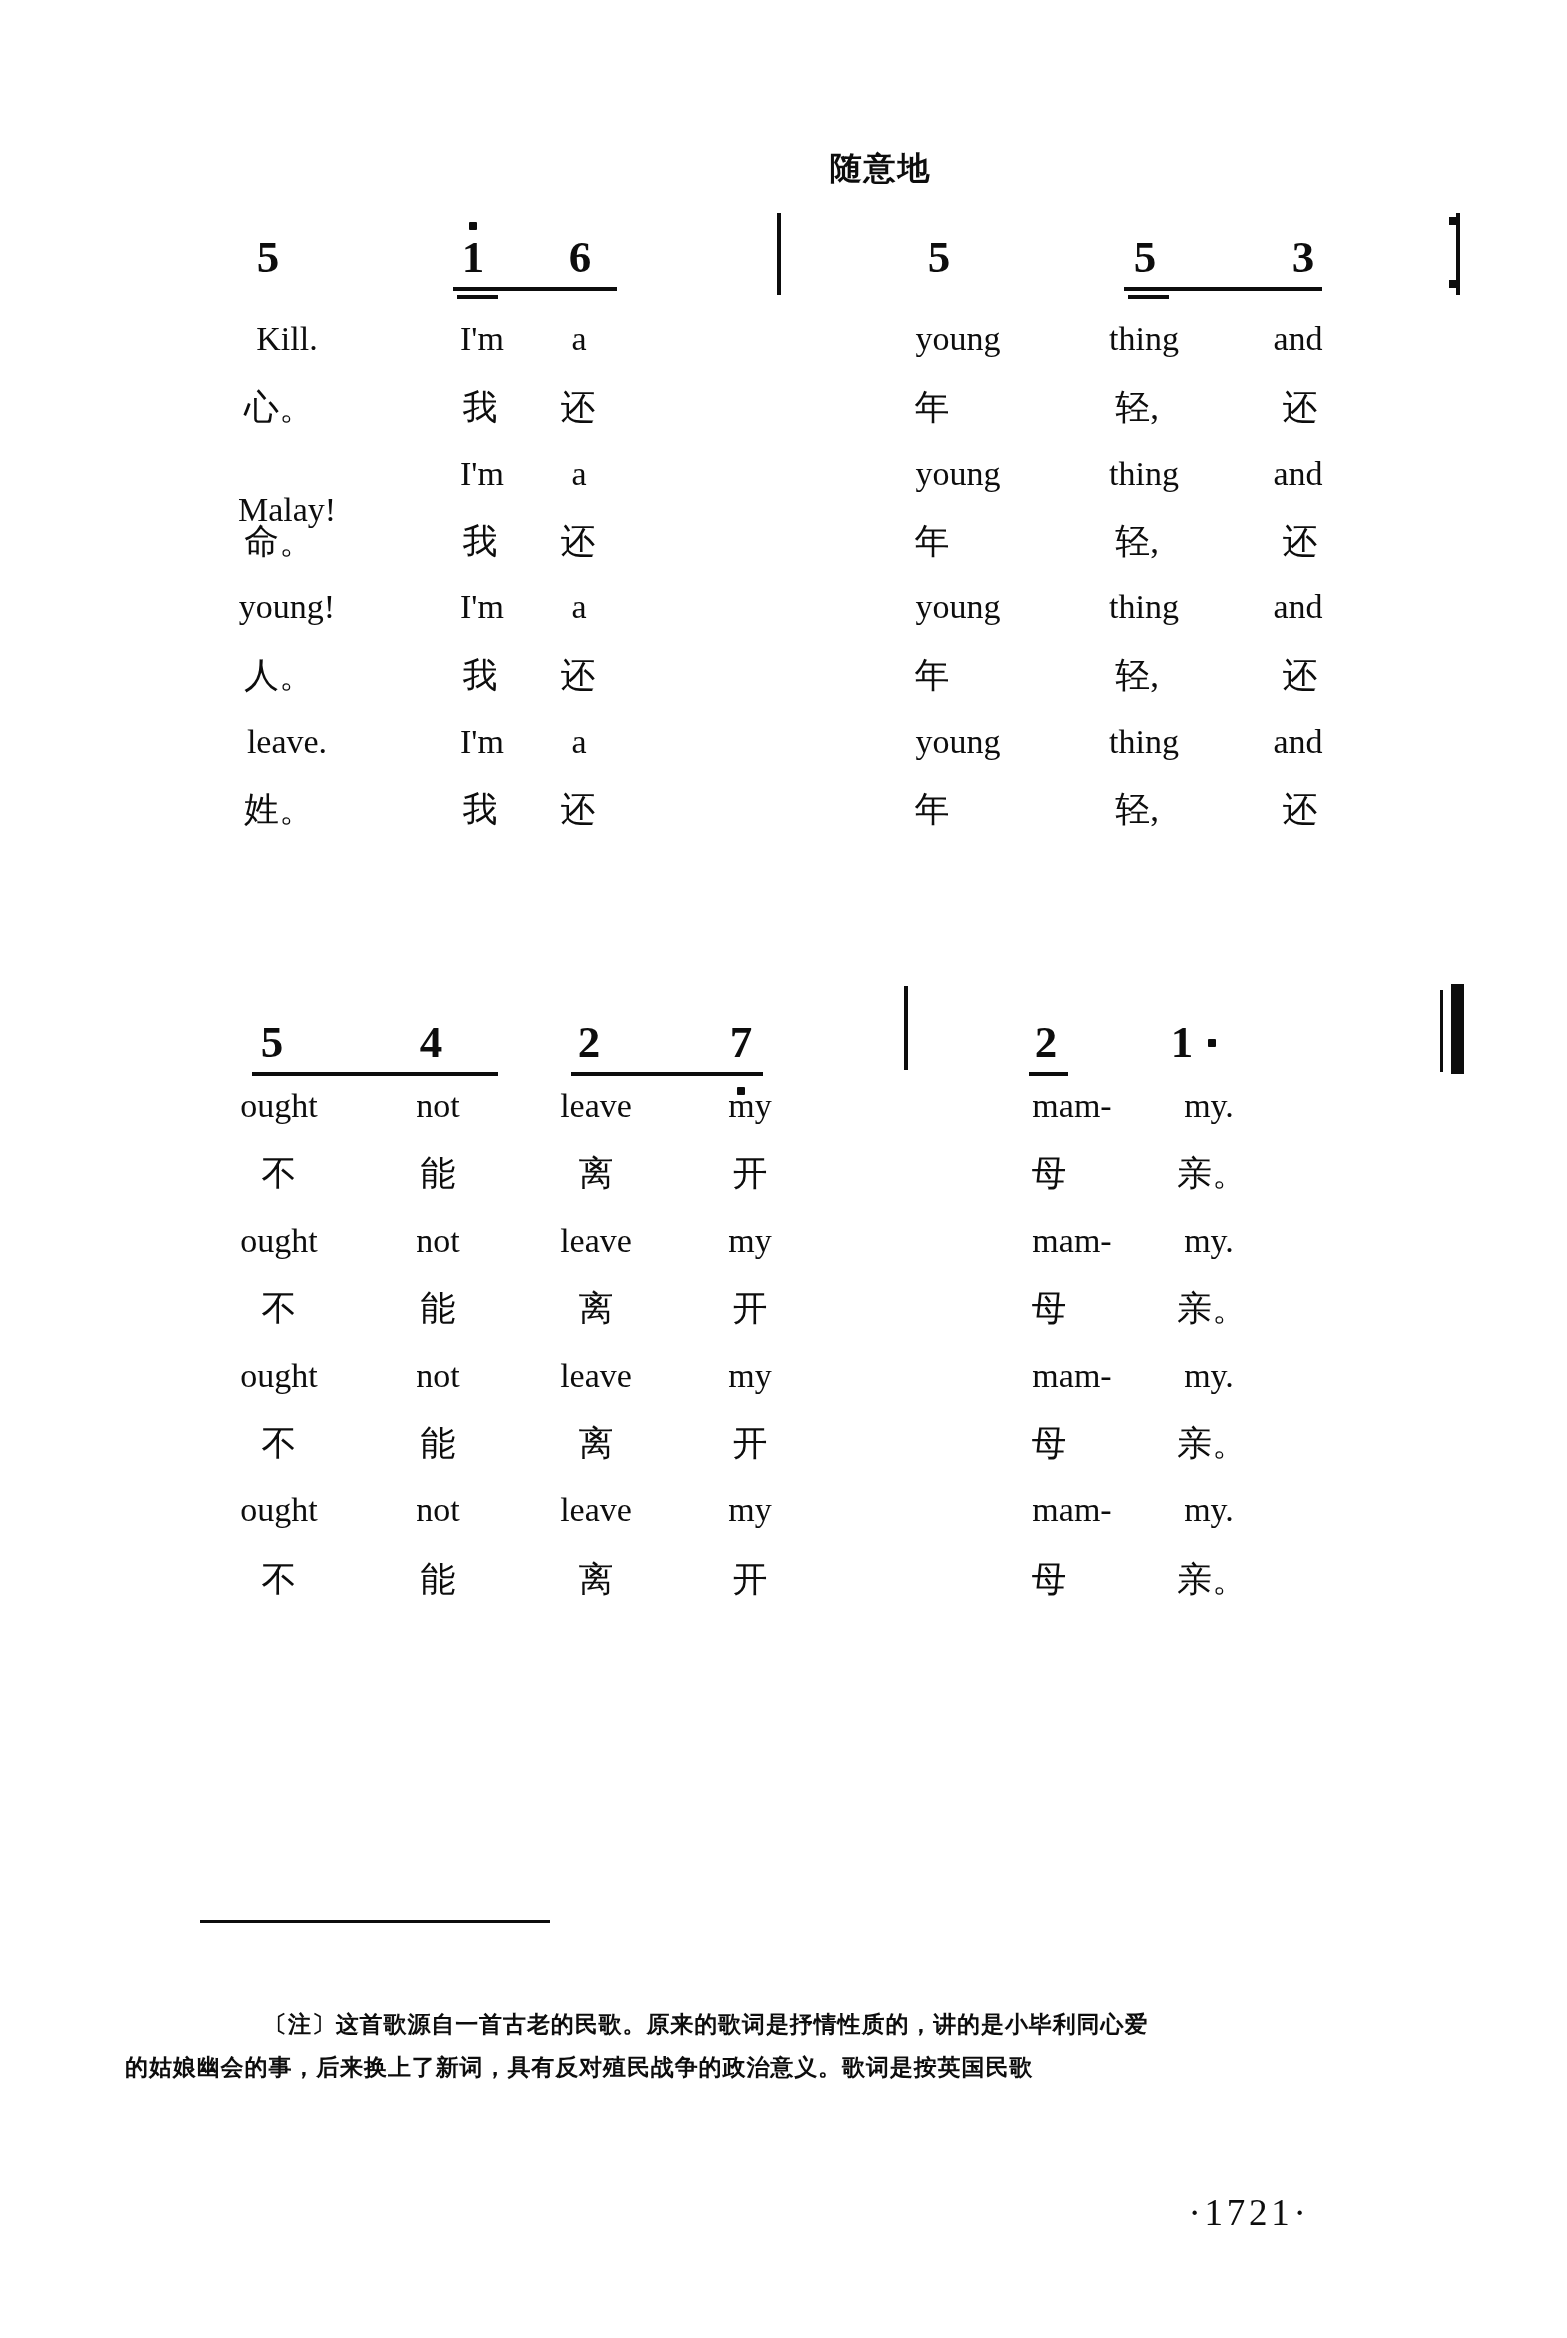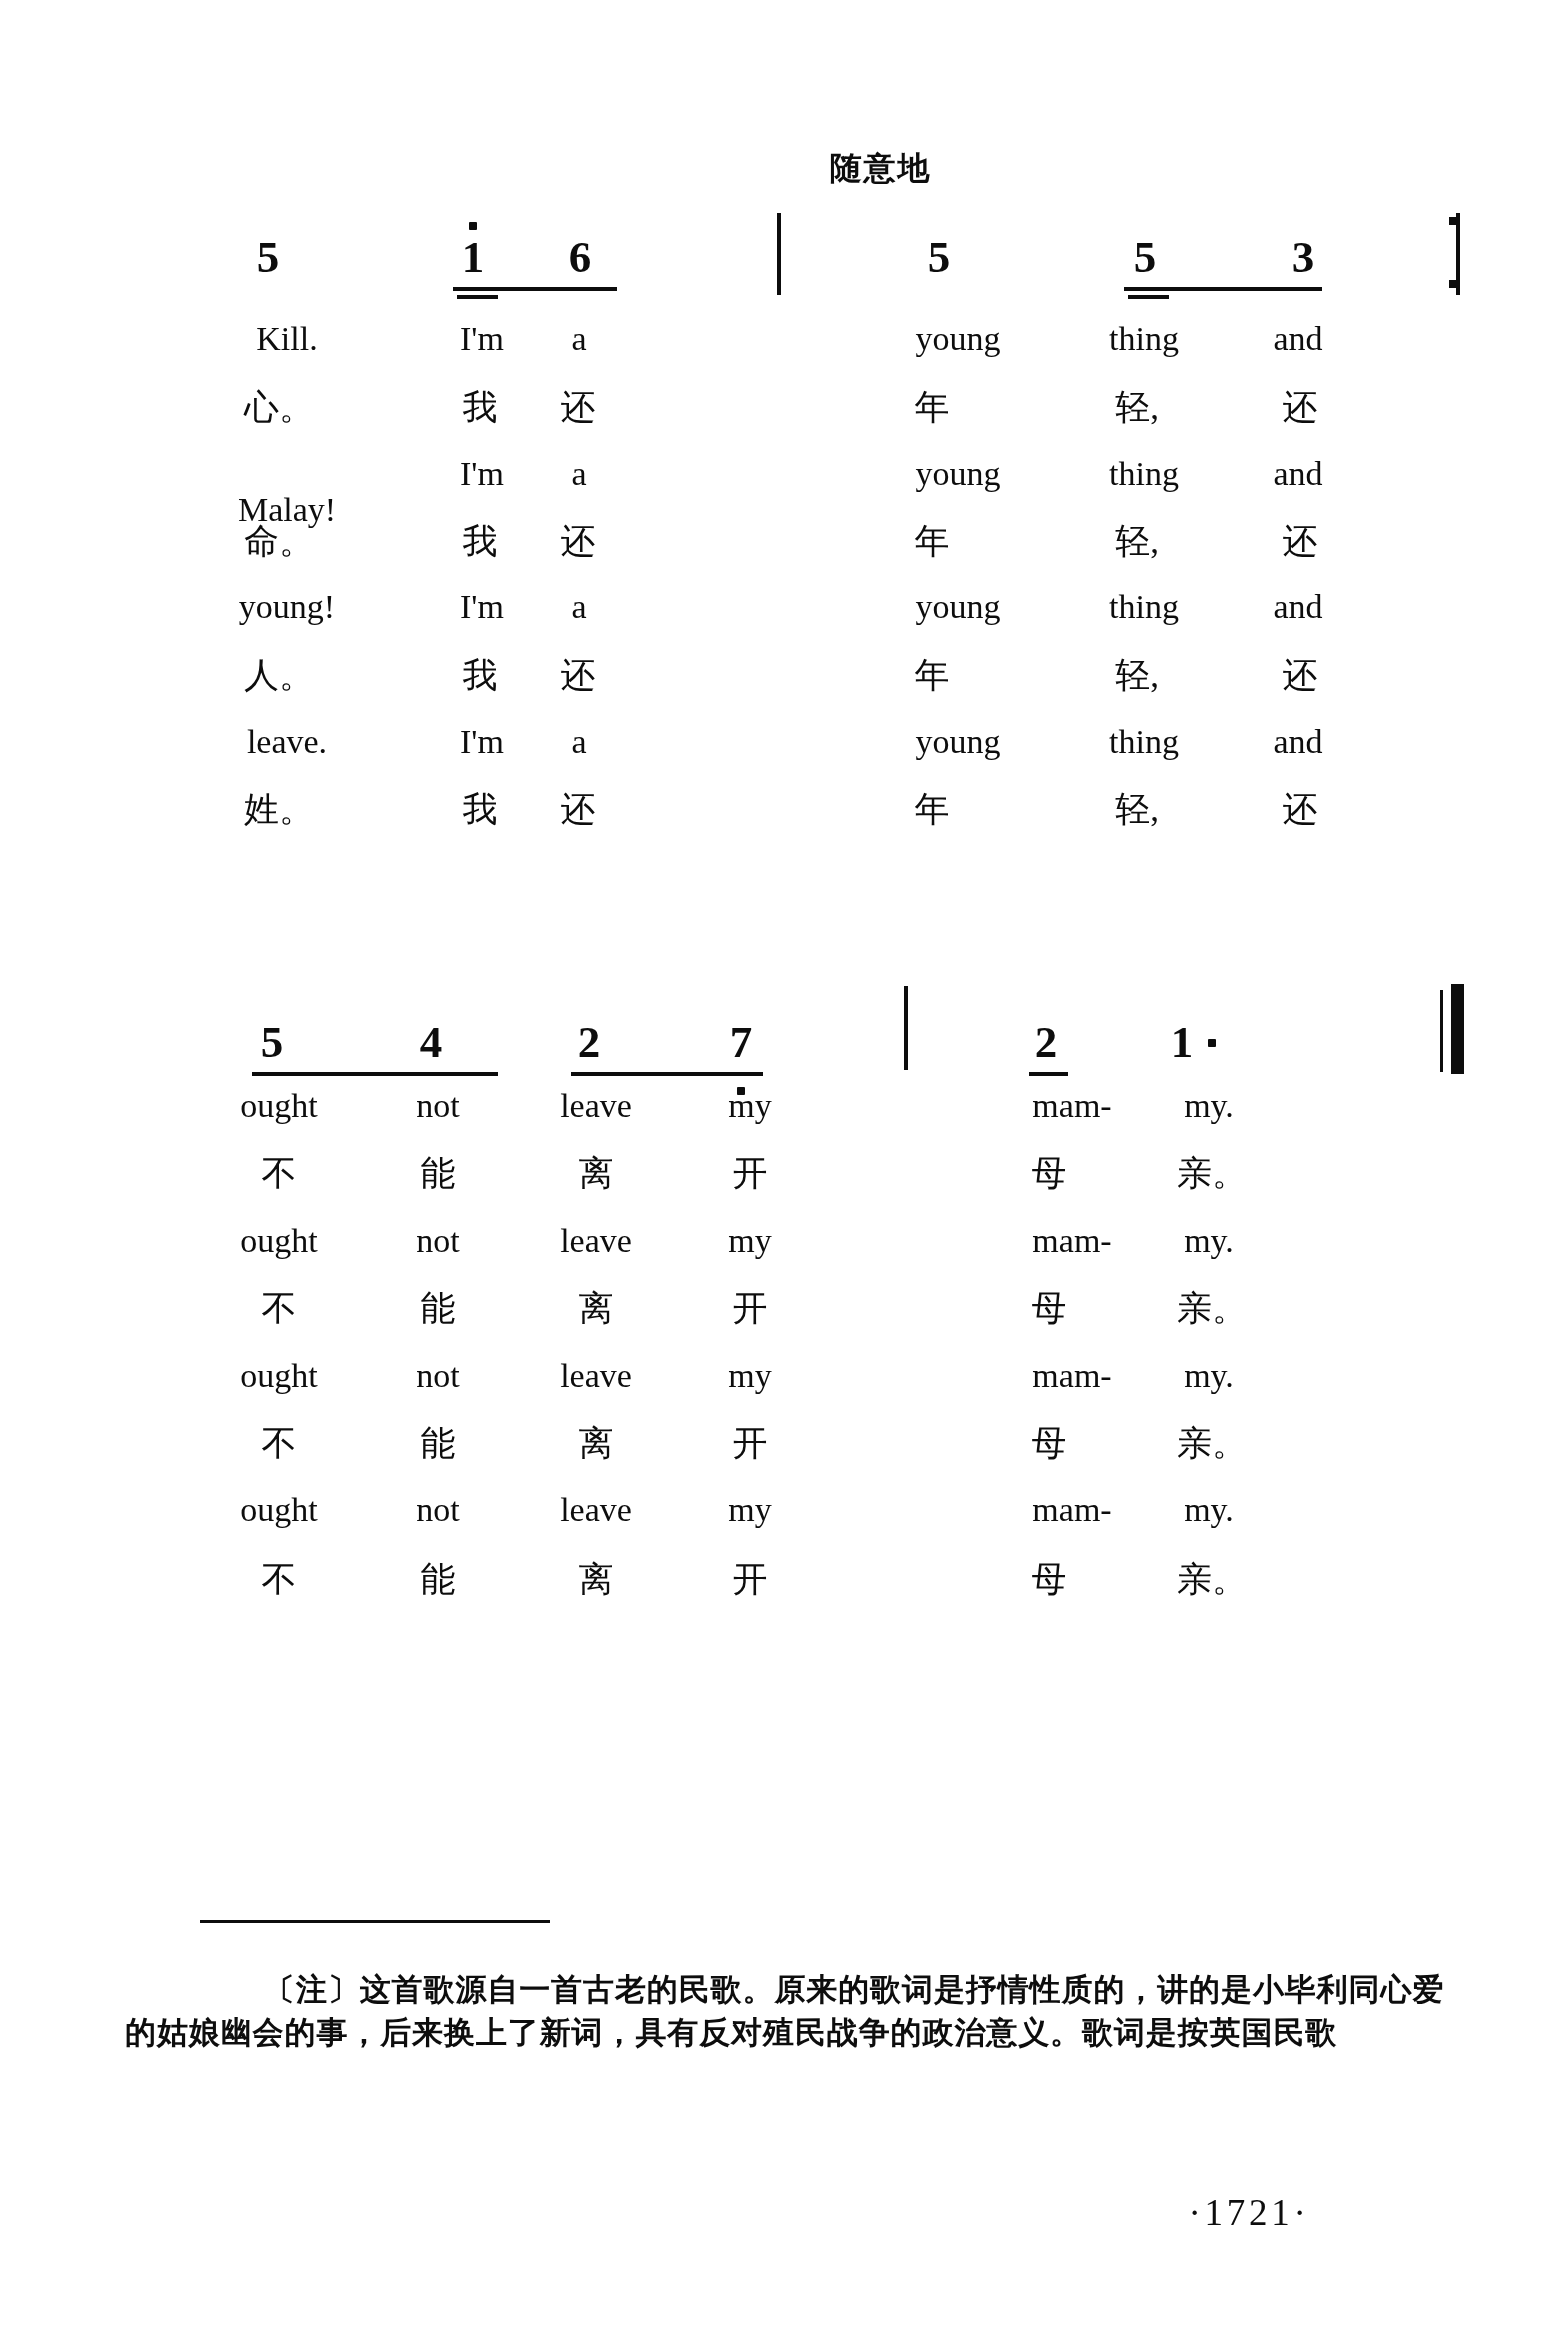--- a/index.html
+++ b/index.html
@@ -35,23 +35,24 @@
   .dot{position:absolute;width:7.5px;height:7.5px;background:#0d0d0d;border-radius:0.9px;}
   .tick{position:absolute;width:7.5px;height:8.4px;background:#0d0d0d;}
   .lyric{position:absolute;width:186px;text-align:center;line-height:1;}
   .lyric.en{font-family:"Liberation Serif", serif;font-size:34px;}
   .lyric.zh{font-family:"Liberation Serif", serif;font-size:35px;}
   .footnote-rule{position:absolute;height:2.8px;background:#0d0d0d;}
   .footnote-line{
     position:absolute;
     font-family:"DejaVu Sans", sans-serif;
     font-weight:bold;
-    font-size:31px;
+    font-size:23px;
     letter-spacing:0.9px;
     white-space:nowrap;
+    margin-top:40px;
   }
   .page-number{
     position:absolute;
     font-family:"Liberation Serif", serif;
     font-size:37px;
     letter-spacing:3.7px;
     width:242px;
     text-align:center;
   }
 </style>

